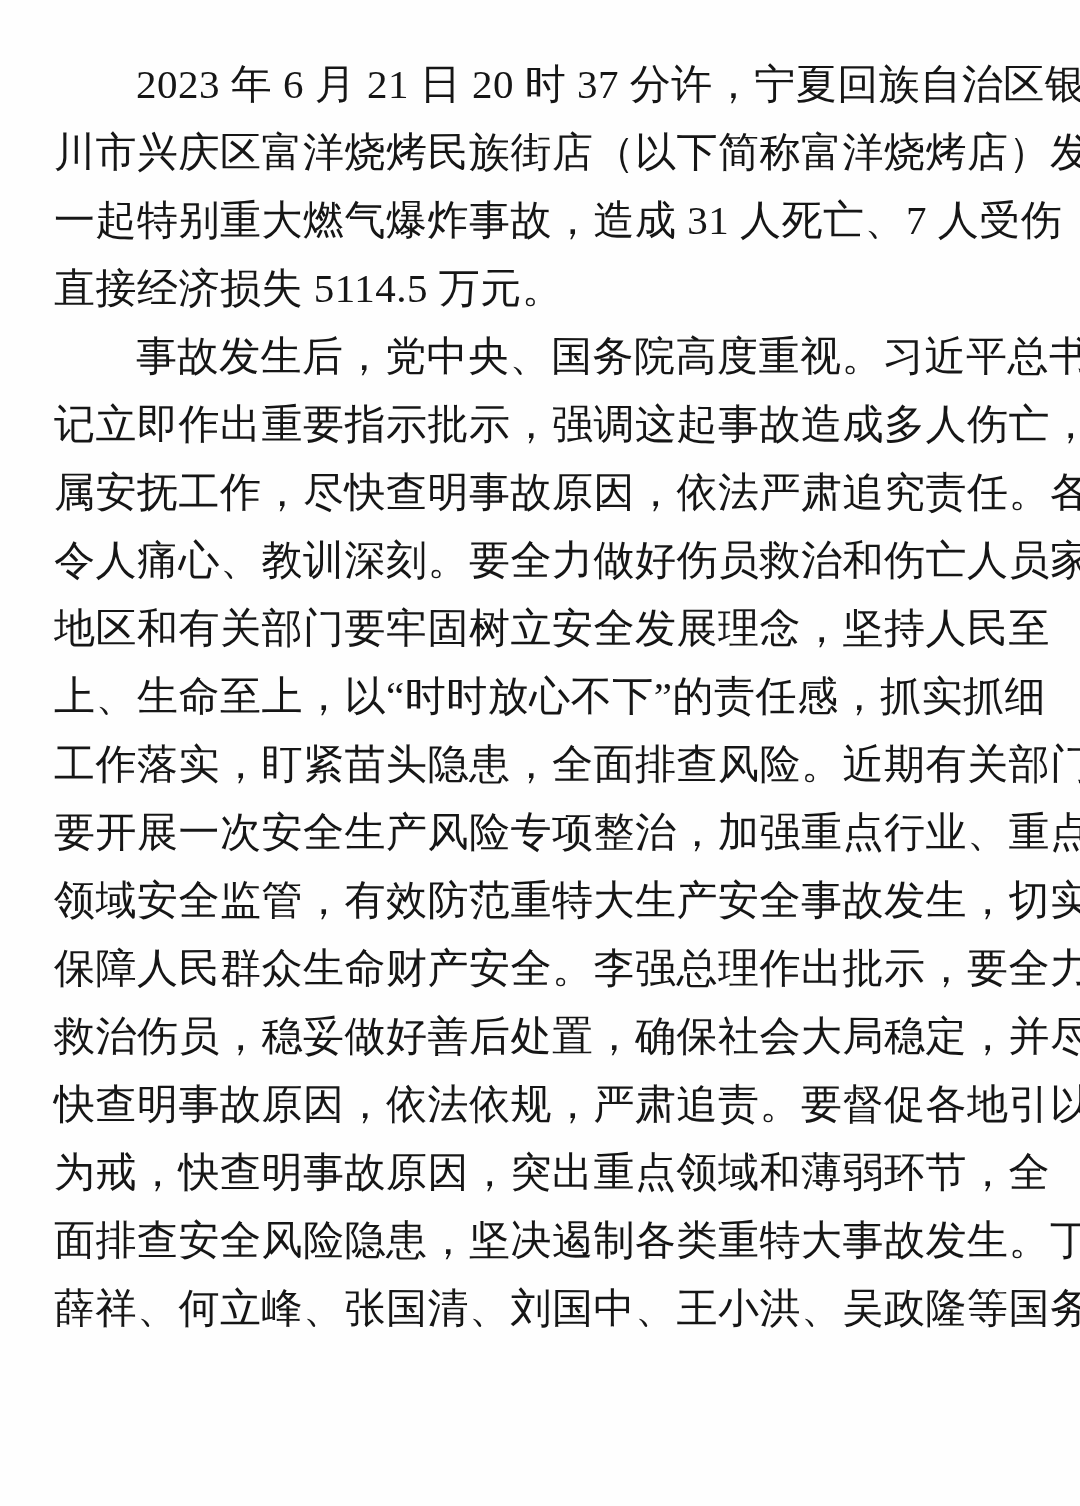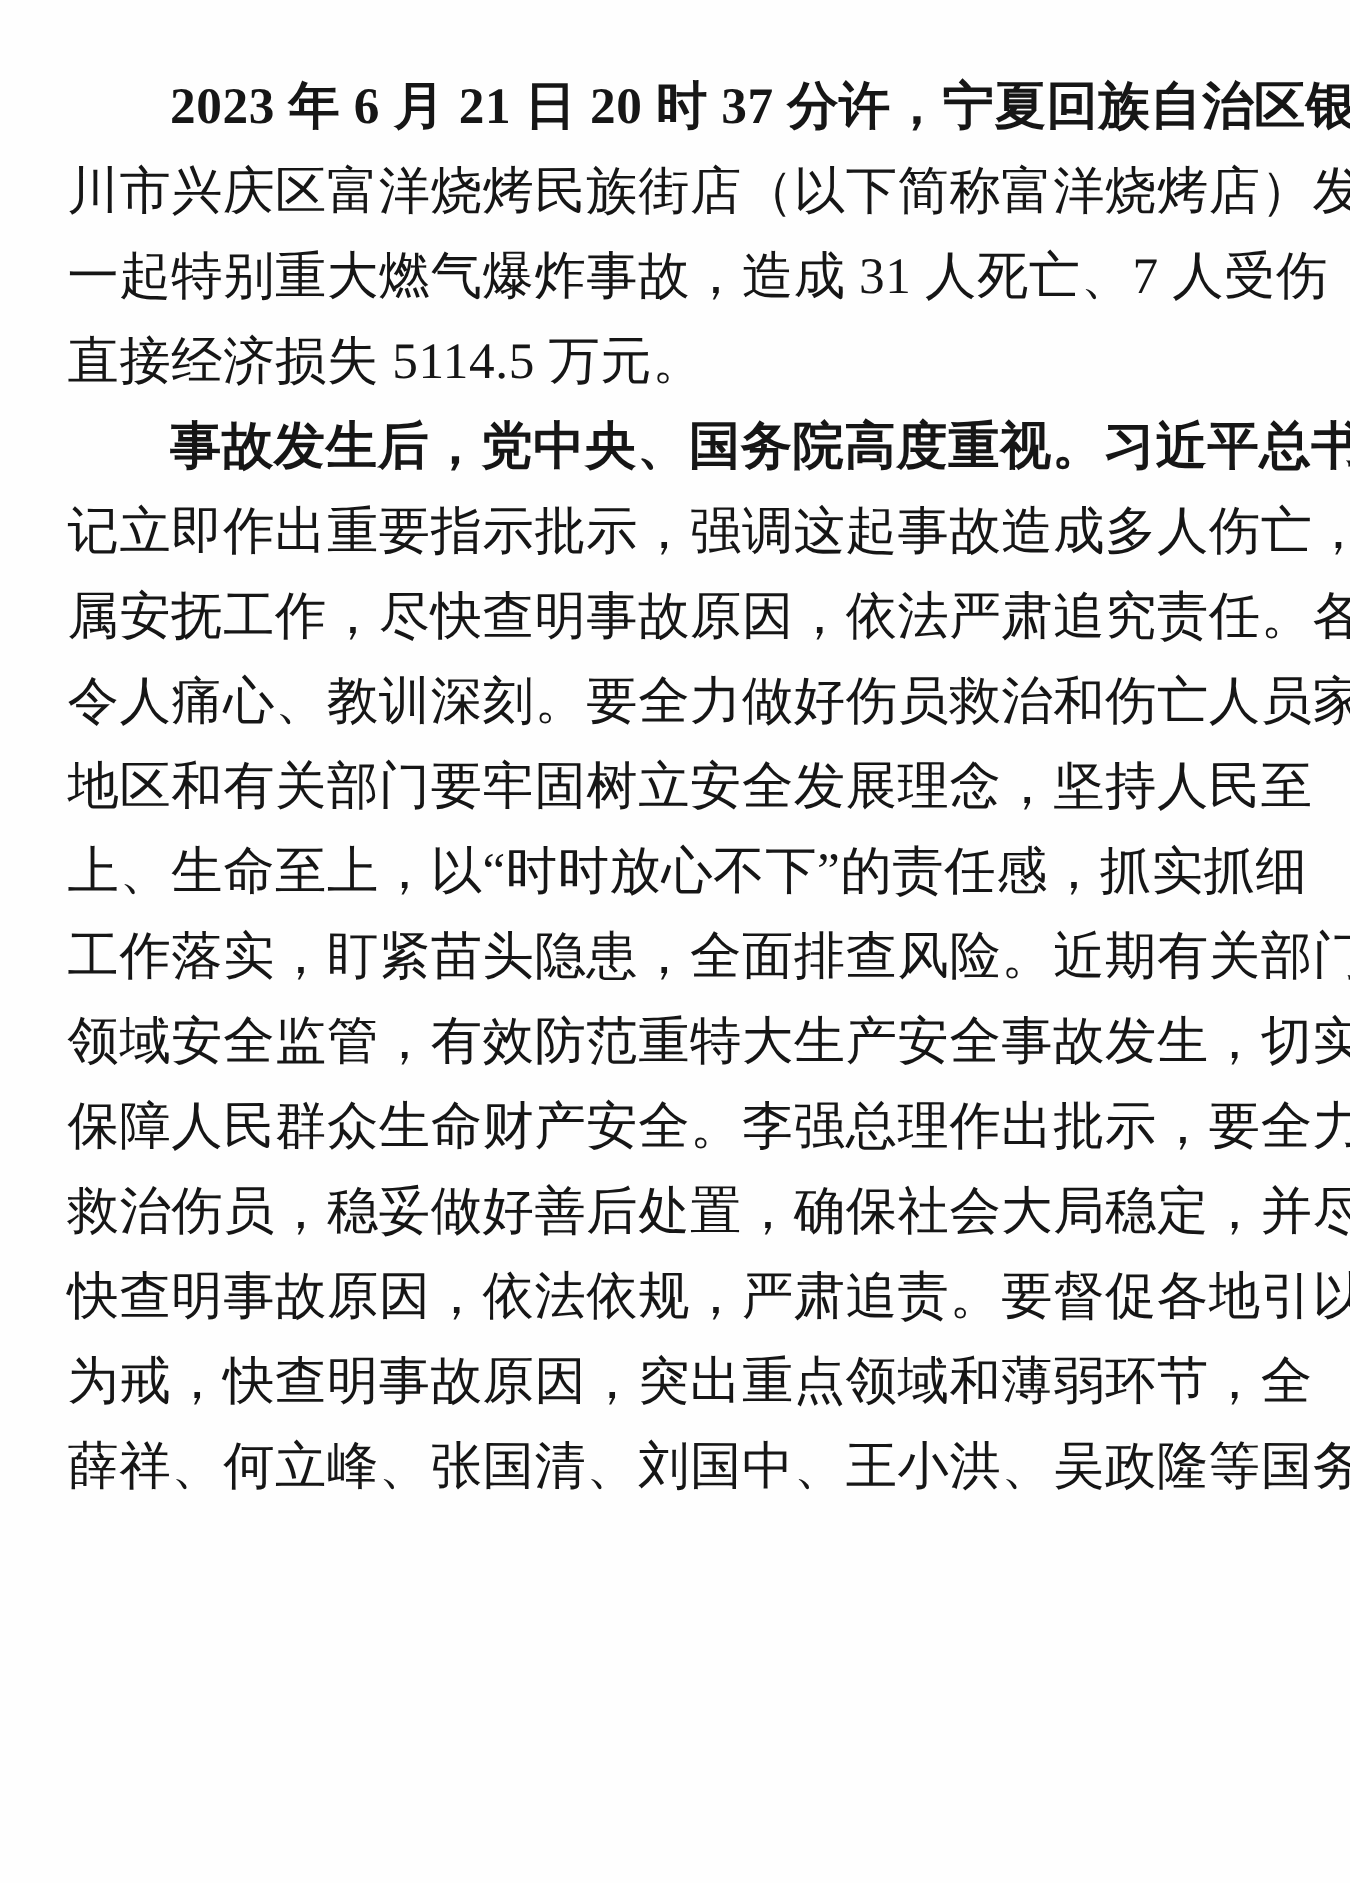--- a/index.html
+++ b/index.html
@@ -29,21 +29,20 @@
   }
   .line {
     width: 100%;
     white-space: nowrap;
     text-align: justify;
     text-align-last: justify;
     text-justify: inter-ideograph;
   }
   .line.first {
     padding-left: 2em;
-    font-weight: bold;
   }
   .line.last {
     text-align: right;
     text-align-last: left;
     white-space: normal;
   }
 </style>
 </head>
 <body>
 
@@ -53,20 +52,22 @@
       <div class="line">川市兴庆区富洋烧烤民族街店（以下简称富洋烧烤店）发生</div>
       <div class="line">一起特别重大燃气爆炸事故，造成 31 人死亡、7 人受伤，</div>
       <div class="line last">直接经济损失 5114.5 万元。</div>
       <div class="line first">事故发生后，党中央、国务院高度重视。习近平总书</div>
       <div class="line">记立即作出重要指示批示，强调这起事故造成多人伤亡，</div>
       <div class="line">属安抚工作，尽快查明事故原因，依法严肃追究责任。各</div>
       <div class="line">令人痛心、教训深刻。要全力做好伤员救治和伤亡人员家</div>
       <div class="line">地区和有关部门要牢固树立安全发展理念，坚持人民至</div>
       <div class="line">上、生命至上，以“时时放心不下”的责任感，抓实抓细</div>
       <div class="line">工作落实，盯紧苗头隐患，全面排查风险。近期有关部门</div>
+      <div class="line">要开展一次安全生产风险专项整治，加强重点行业、重点</div>
       <div class="line">领域安全监管，有效防范重特大生产安全事故发生，切实</div>
       <div class="line">保障人民群众生命财产安全。李强总理作出批示，要全力</div>
       <div class="line">救治伤员，稳妥做好善后处置，确保社会大局稳定，并尽</div>
       <div class="line">快查明事故原因，依法依规，严肃追责。要督促各地引以</div>
       <div class="line">为戒，快查明事故原因，突出重点领域和薄弱环节，全</div>
+      <div class="line">面排查安全风险隐患，坚决遏制各类重特大事故发生。丁</div>
       <div class="line">薛祥、何立峰、张国清、刘国中、王小洪、吴政隆等国务</div>
     </div>
 </div>
 
 </body></html>

